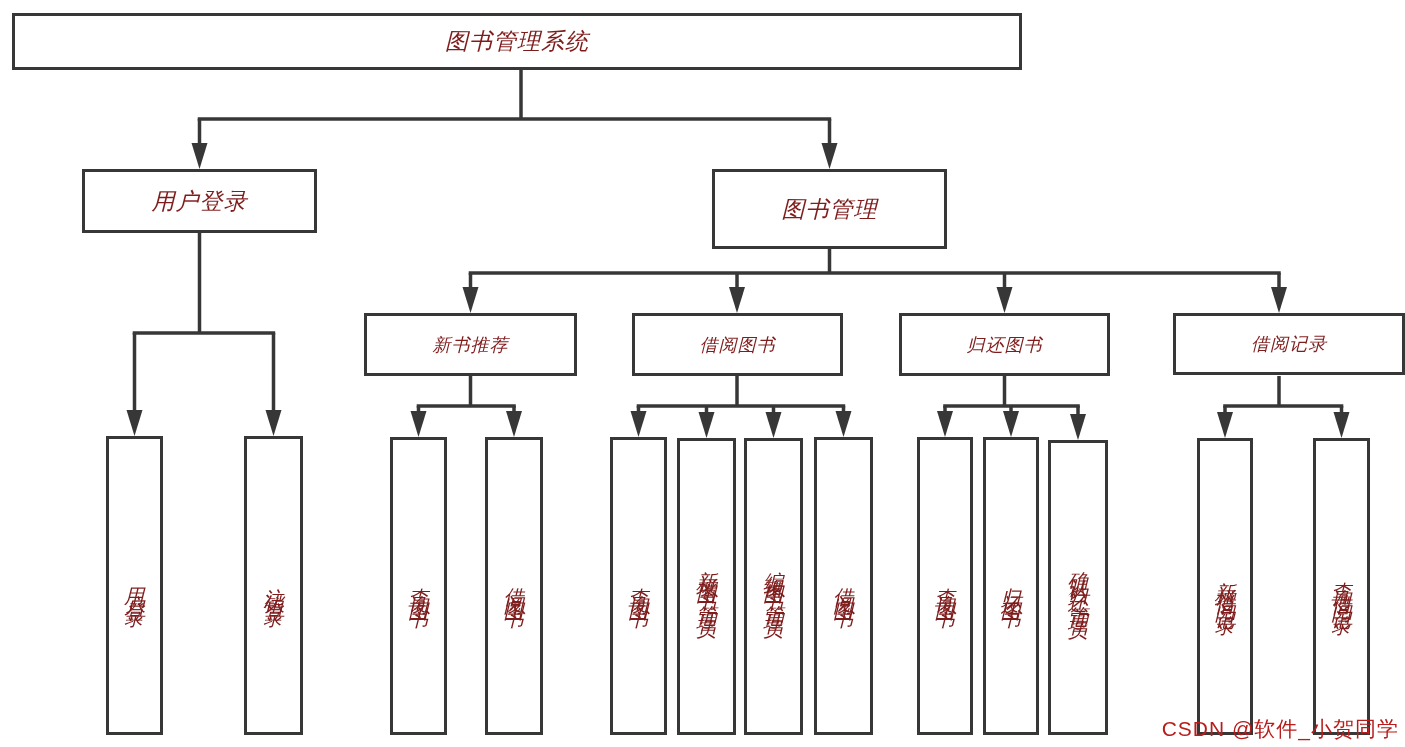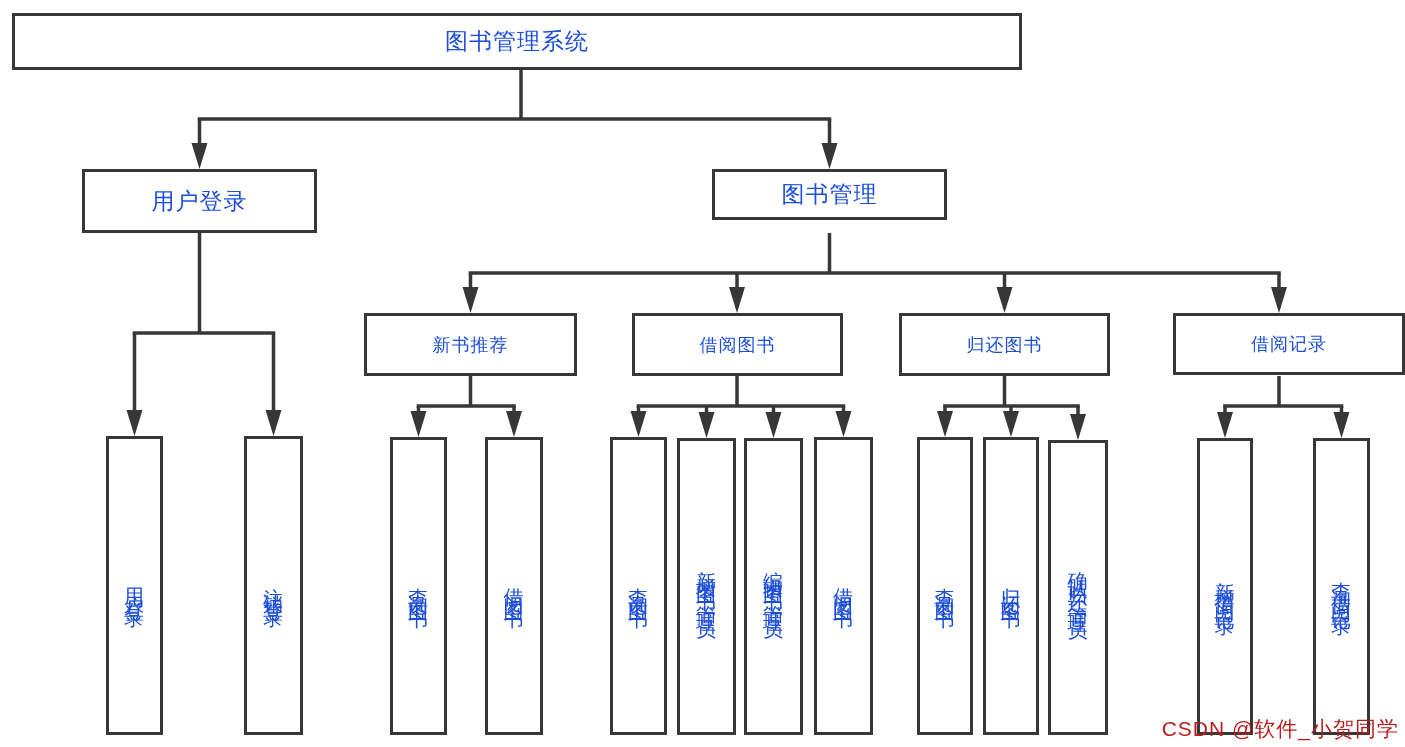--- a/index.html
+++ b/index.html
@@ -12,21 +12,22 @@
   }
   .connectors{position:absolute;left:0;top:0;width:1405px;height:747px;}
   .box{
     position:absolute;
     box-sizing:border-box;
     border:3px solid #373737;
     background:#ffffff;
     display:flex;
     align-items:center;
     justify-content:center;
-    color:#1d4ed8;
+    color:#7f1d1d;
+    font-style:italic;
   }
   .box.root-box{border-width:3px;}
   .hlabel{font-size:23px;letter-spacing:1px;white-space:nowrap;}
   .hlabel.l3{font-size:18px;}
   .vtext{
     writing-mode:vertical-rl;
     text-orientation:mixed;
     font-size:20px;
     letter-spacing:7px;
     line-height:1;
@@ -120,21 +121,21 @@
     </g>
   </svg>
 
   <div class="box root-box" style="left:12px;top:13px;width:1010px;height:57px">
     <span class="hlabel">图书管理系统</span>
   </div>
 
   <div class="box" style="left:82px;top:169px;width:235px;height:64px">
     <span class="hlabel">用户登录</span>
   </div>
-  <div class="box" style="left:712px;top:169px;width:235px;height:51px">
+  <div class="box" style="left:712px;top:169px;width:235px;height:80px">
     <span class="hlabel">图书管理</span>
   </div>
 
   <div class="box" style="left:364px;top:313px;width:213px;height:63px">
     <span class="hlabel l3">新书推荐</span>
   </div>
   <div class="box" style="left:632px;top:313px;width:211px;height:63px">
     <span class="hlabel l3">借阅图书</span>
   </div>
   <div class="box" style="left:899px;top:313px;width:211px;height:63px">

